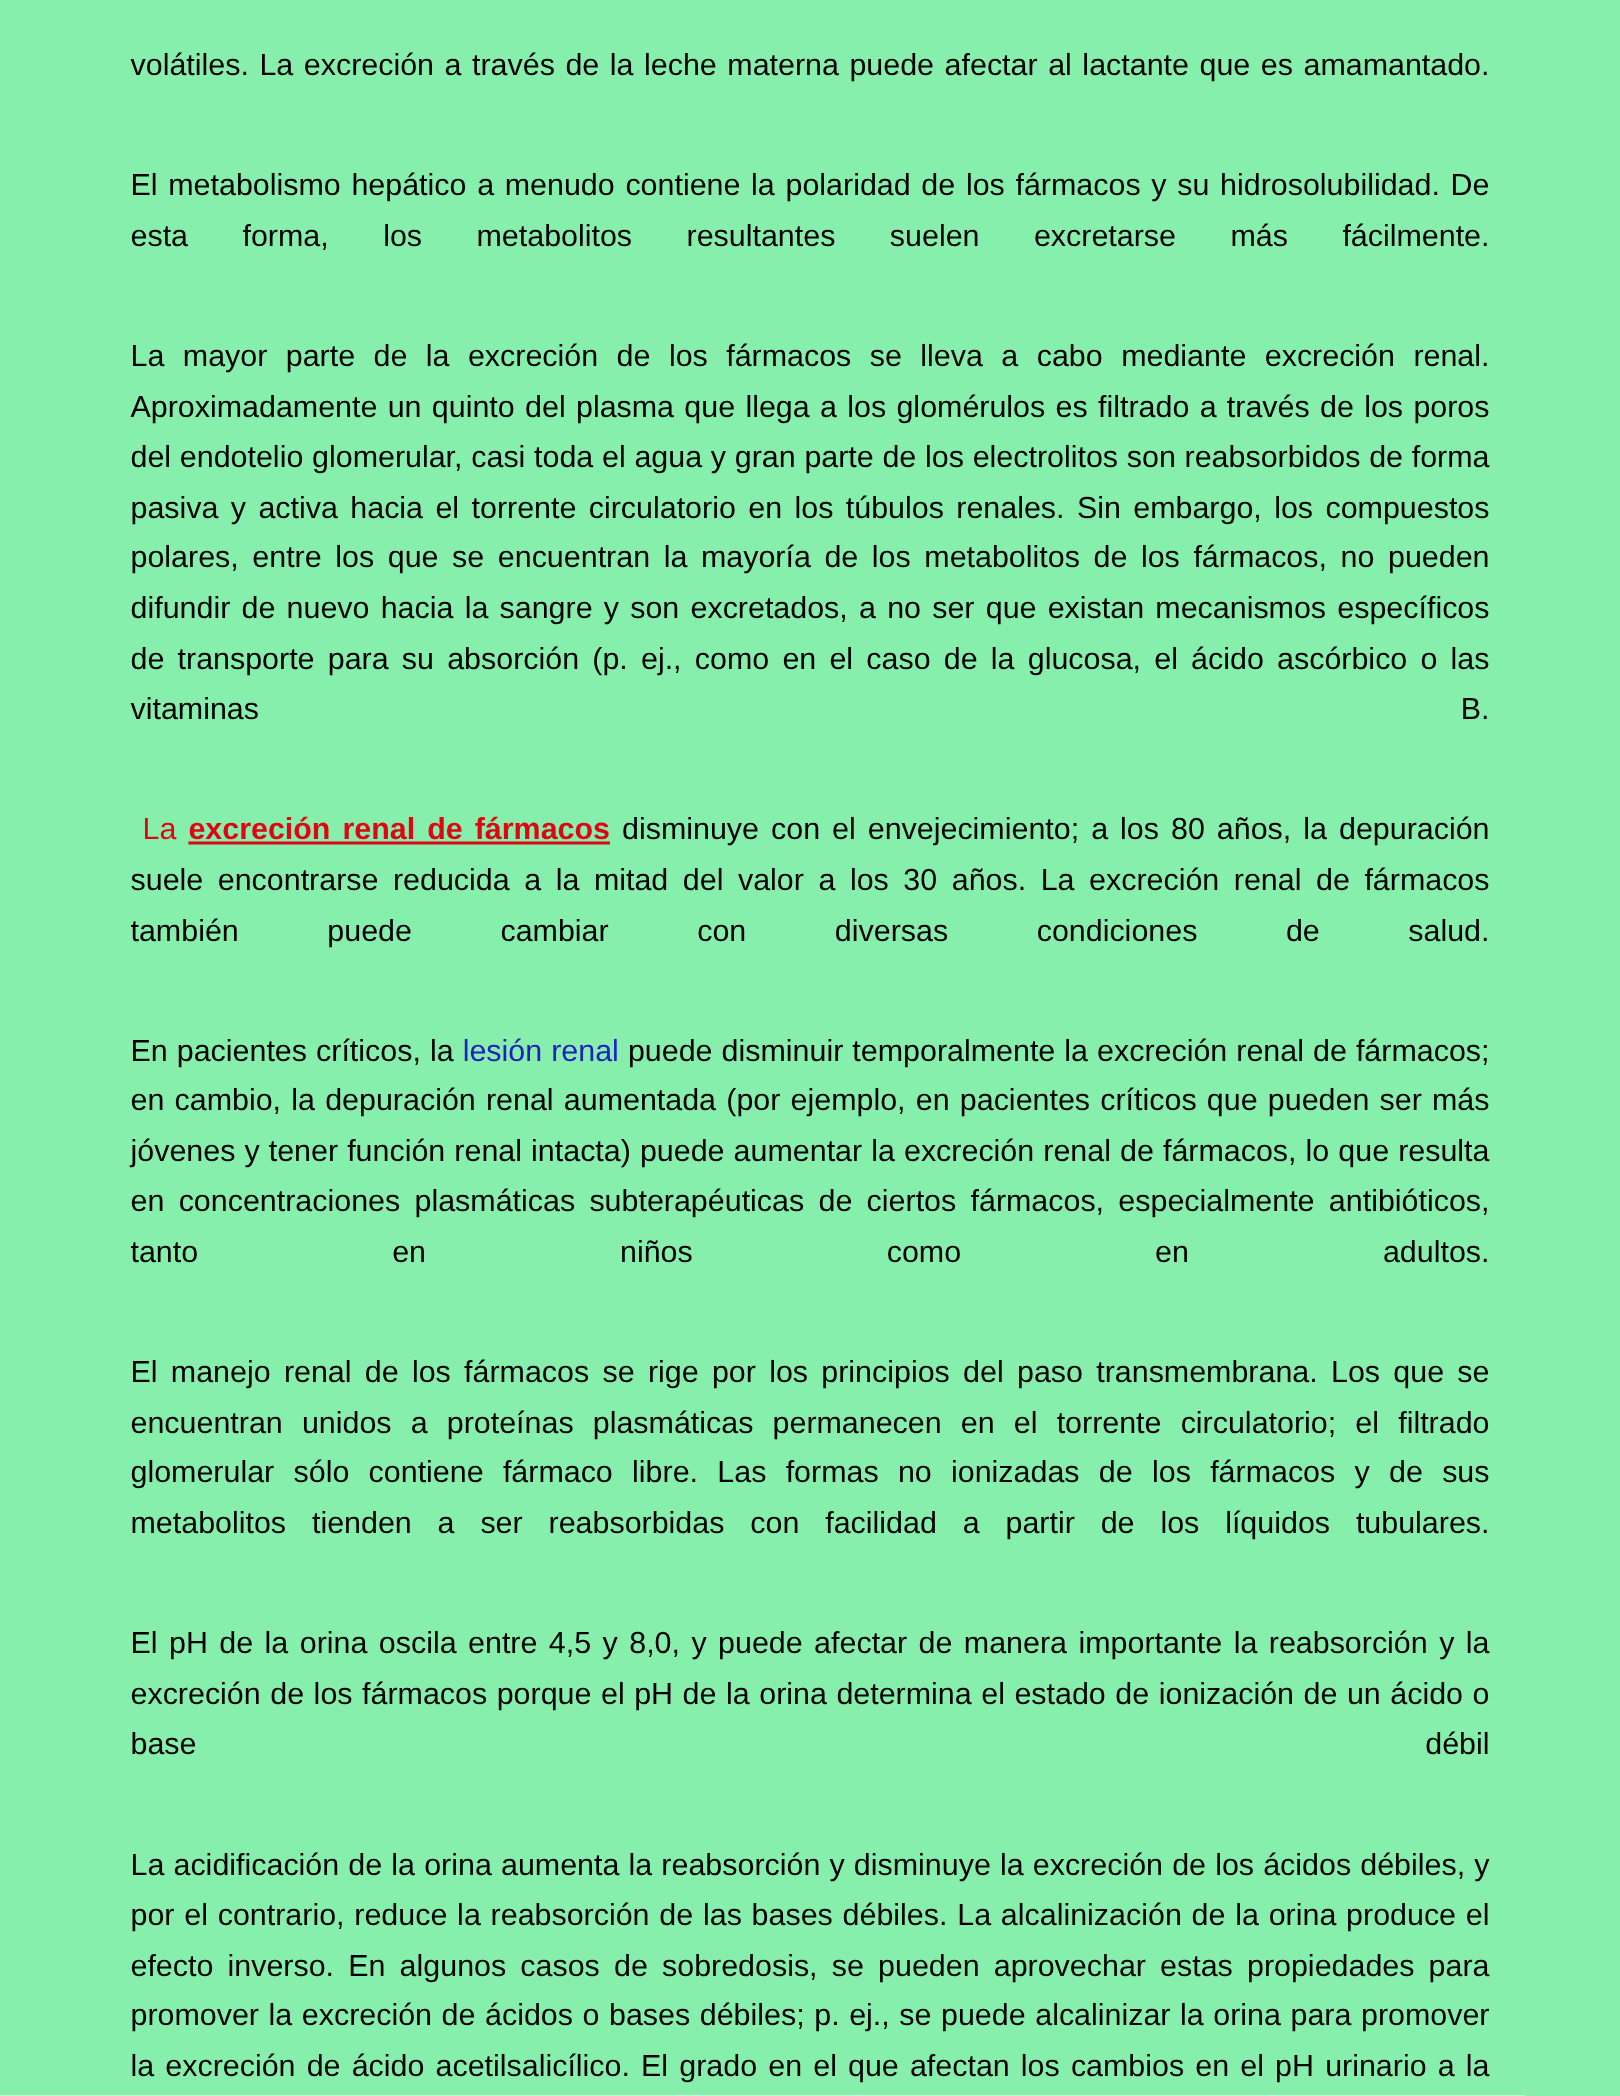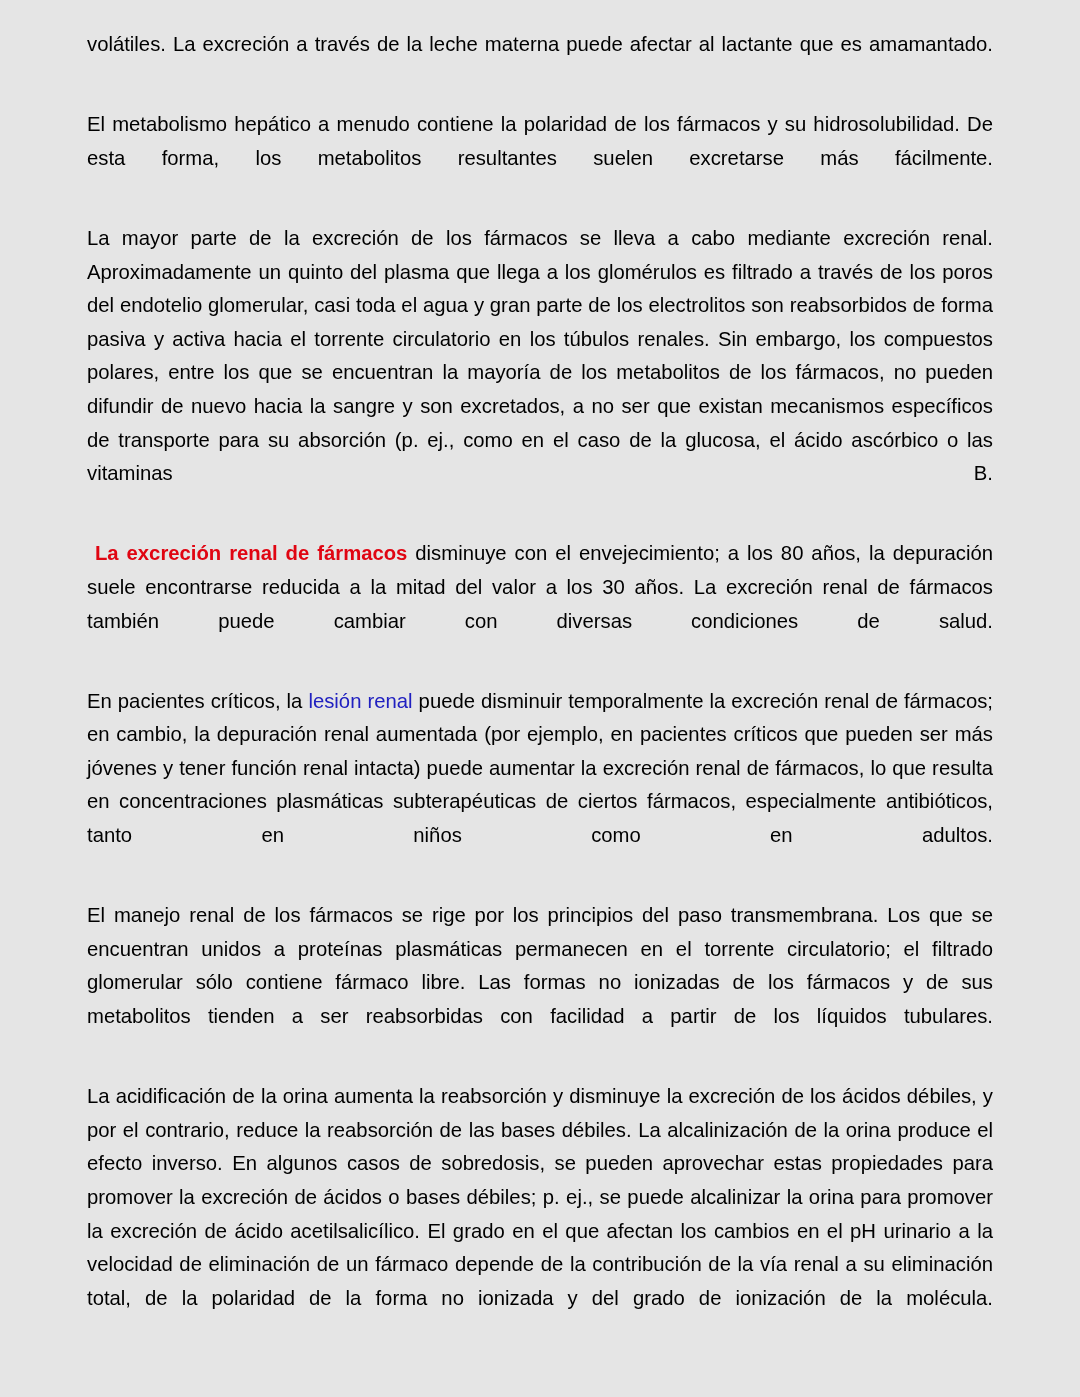--- a/index.html
+++ b/index.html
@@ -8,21 +8,21 @@
     background: #ffffff;
   }
   body {
     font-family: "Liberation Sans", sans-serif;
     color: #000000;
   }
   #page {
     position: relative;
     width: 1080px;
     height: 1397px;
-    background: #e5e5e5;
+    background: #86efac;
     overflow: hidden;
     box-sizing: border-box;
   }
   #doc-body {
     position: absolute;
     left: 87px;
     top: 28px;
     width: 906px;
   }
   p.para {
@@ -41,25 +41,26 @@
     margin-bottom: 0;
   }
   
   p.para::after {
     content: "";
     display: inline-block;
     width: 100%;
   }
   .red-head {
     color: #e00512;
-    font-weight: bold;
+    font-weight: normal;
   }
   .red-head-underline {
     color: #e00512;
     font-weight: bold;
+    text-decoration: underline;
     text-decoration-color: #e00512;
     text-decoration-thickness: 2px;
     text-underline-offset: 2px;
   }
   .link {
     color: #2020c0;
     text-decoration-color: #2020c0;
     text-decoration-thickness: 1.5px;
     text-underline-offset: 2px;
     cursor: pointer;
@@ -77,17 +78,18 @@
     <p class="para">El metabolismo hepático a menudo contiene la polaridad de los fármacos y su hidrosolubilidad. De esta forma, los metabolitos resultantes suelen excretarse más fácilmente.</p>
 
     <p class="para">La mayor parte de la excreción de los fármacos se lleva a cabo mediante excreción renal. Aproximadamente un quinto del plasma que llega a los glomérulos es filtrado a través de los poros del endotelio glomerular, casi toda el agua y gran parte de los electrolitos son reabsorbidos de forma pasiva y activa hacia el torrente circulatorio en los túbulos renales. Sin embargo, los compuestos polares, entre los que se encuentran la mayoría de los metabolitos de los fármacos, no pueden difundir de nuevo hacia la sangre y son excretados, a no ser que existan mecanismos específicos de transporte para su absorción (p. ej., como en el caso de la glucosa, el ácido ascórbico o las vitaminas B.</p>
 
     <p class="para"><span class="nbsp-indent"> </span><span class="red-head">La</span><span class="nbsp-indent"> </span><span class="red-head-underline">excreción renal de fármacos</span><span> disminuye con el envejecimiento; a los 80 años, la depuración suele encontrarse reducida a la mitad del valor a los 30 años. La excreción renal de fármacos también puede cambiar con diversas condiciones de salud.</span></p>
 
     <p class="para"><span>En pacientes críticos, la </span><a class="link">lesión renal</a><span> puede disminuir temporalmente la excreción renal de fármacos; en cambio, la depuración renal aumentada (por ejemplo, en pacientes críticos que pueden ser más jóvenes y tener función renal intacta) puede aumentar la excreción renal de fármacos, lo que resulta en concentraciones plasmáticas subterapéuticas de ciertos fármacos, especialmente antibióticos, tanto en niños como en adultos.</span></p>
 
     <p class="para">El manejo renal de los fármacos se rige por los principios del paso transmembrana. Los que se encuentran unidos a proteínas plasmáticas permanecen en el torrente circulatorio; el filtrado glomerular sólo contiene fármaco libre. Las formas no ionizadas de los fármacos y de sus metabolitos tienden a ser reabsorbidas con facilidad a partir de los líquidos tubulares.</p>
 
+    <p class="para">El pH de la orina oscila entre 4,5 y 8,0, y puede afectar de manera importante la reabsorción y la excreción de los fármacos porque el pH de la orina determina el estado de ionización de un ácido o base débil</p>
 
     <p class="para">La acidificación de la orina aumenta la reabsorción y disminuye la excreción de los ácidos débiles, y por el contrario, reduce la reabsorción de las bases débiles. La alcalinización de la orina produce el efecto inverso. En algunos casos de sobredosis, se pueden aprovechar estas propiedades para promover la excreción de ácidos o bases débiles; p. ej., se puede alcalinizar la orina para promover la excreción de ácido acetilsalicílico. El grado en el que afectan los cambios en el pH urinario a la velocidad de eliminación de un fármaco depende de la contribución de la vía renal a su eliminación total, de la polaridad de la forma no ionizada y del grado de ionización de la molécula.</p>
 
   </div>
 </div>
 
 </body></html>

